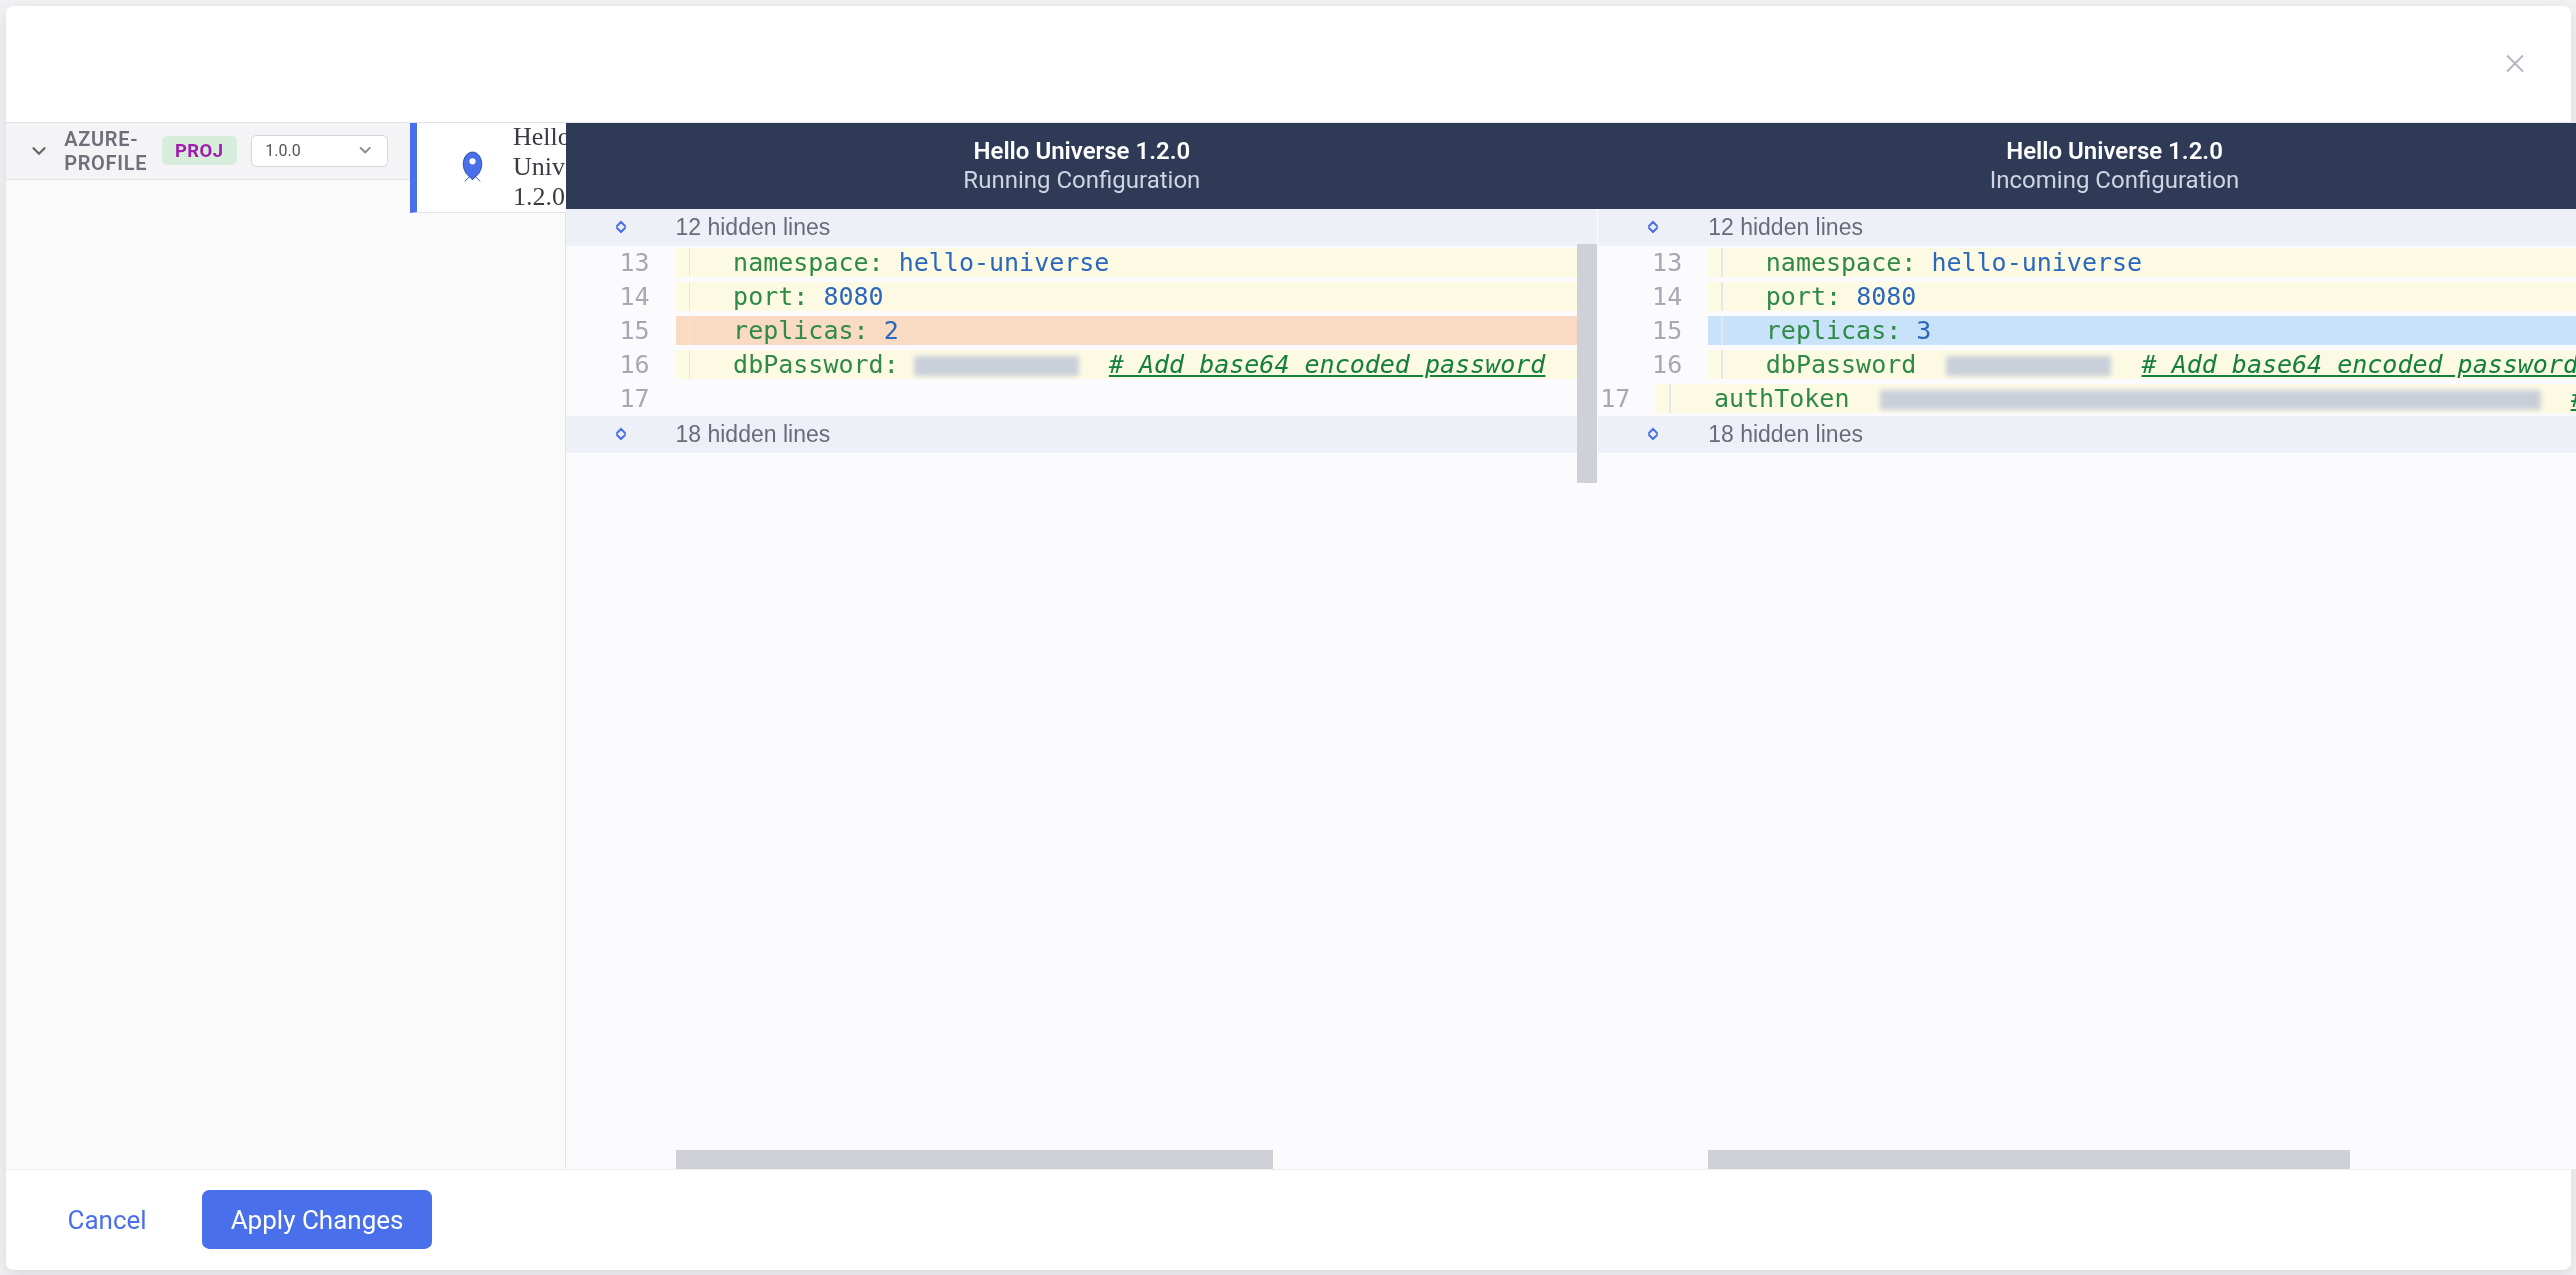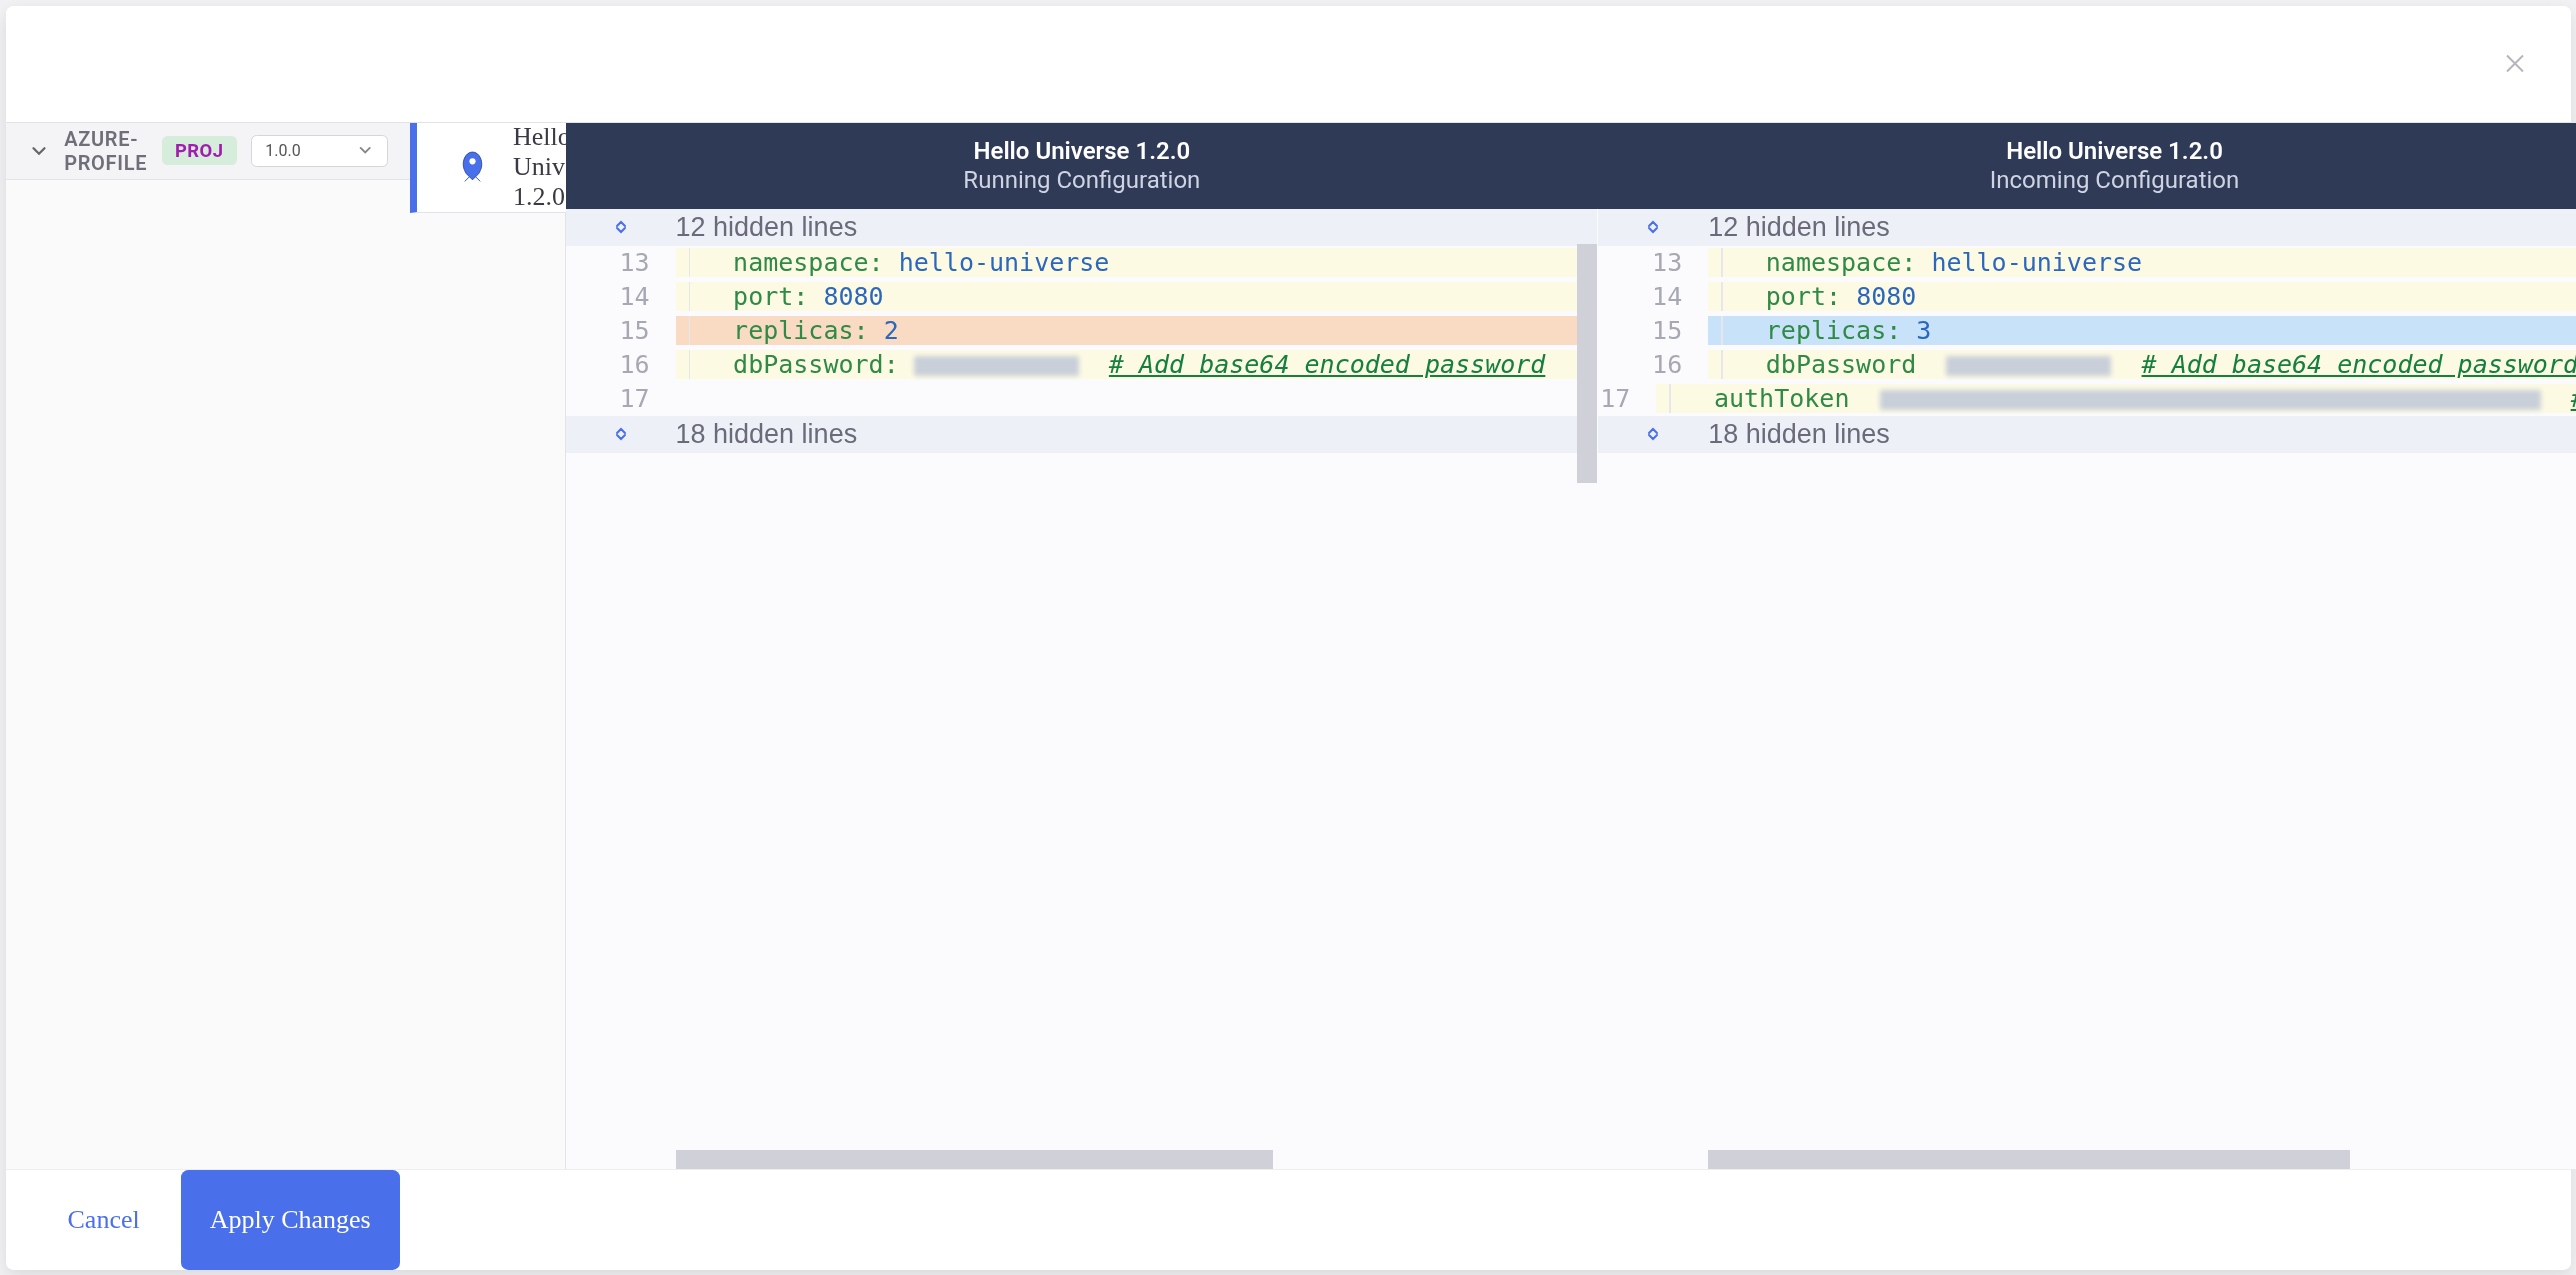--- a/index.html
+++ b/index.html
@@ -185,21 +185,21 @@
   font-family: "SF Mono", Menlo, Consolas, monospace;
   font-size: 25px;
 }
 .fold-row {
   height: 37px;
   display: flex;
   align-items: center;
   background: #eef0f7;
   color: #6a6a7a;
   font-family: -apple-system, sans-serif;
-  font-size: 27px;
+  font-size: 23px;
 }
 .fold-icon-cell {
   width: 110px;
   display: flex;
   align-items: center;
   justify-content: center;
   color: #4a6feb;
   cursor: pointer;
 }
 .code-row {
@@ -267,24 +267,24 @@
   bottom: 0;
   height: 18.4px;
 }
 .pane-hscroll-thumb {
   height: 18.4px;
   background: #d0d0d8;
 }
 .modal-footer {
   height: 101px;
   display: flex;
+  align-items: center;
   padding: 0 33px;
-  gap: 12px;
+  gap: 26px;
   border-top: 0.9px solid #eee;
-  font-family: Liberation Serif, serif;
 }
 .btn {
   font-size: 26px;
   padding: 14.7px 29px;
   border-radius: 7.3px;
   cursor: pointer;
   border: none;
   font-family: inherit;
 }
 .btn-text {

